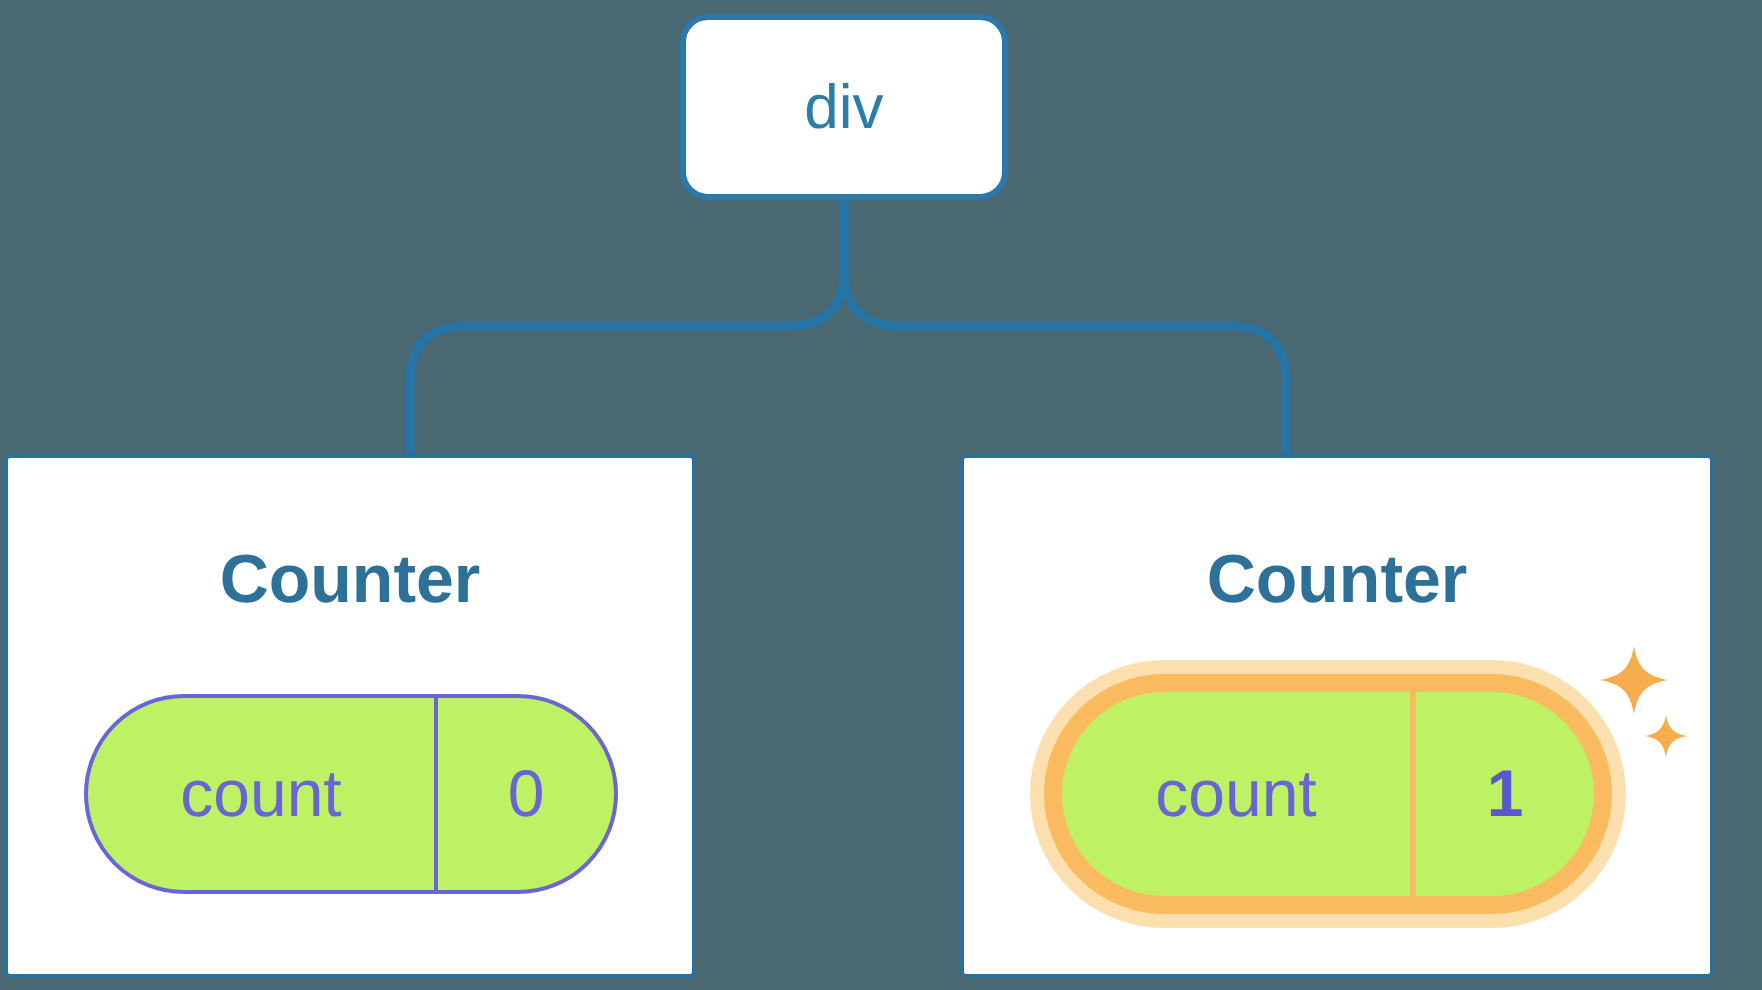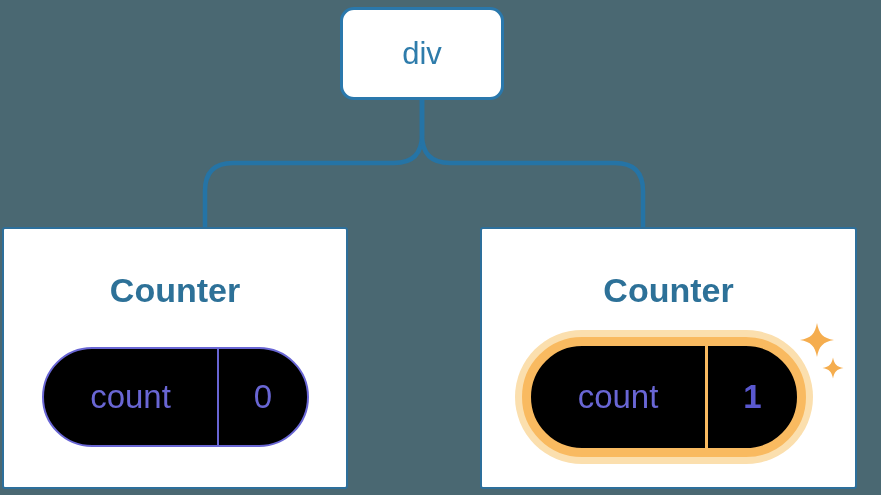--- a/index.html
+++ b/index.html
@@ -73,21 +73,21 @@
     font-weight: 600;
     color: #2d7198;
   }
 
   
   .pill {
     position: absolute;
     box-sizing: border-box;
     display: flex;
     align-items: stretch;
-    background: #000000;
+    background: #bef264;
   }
   .pill-plain {
     left: 38px;
     top: 118px;
     width: 267px;
     height: 100px;
     border: 2px solid #6966d4;
     border-radius: 50px;
   }
   .pill-plain .pill-key {

